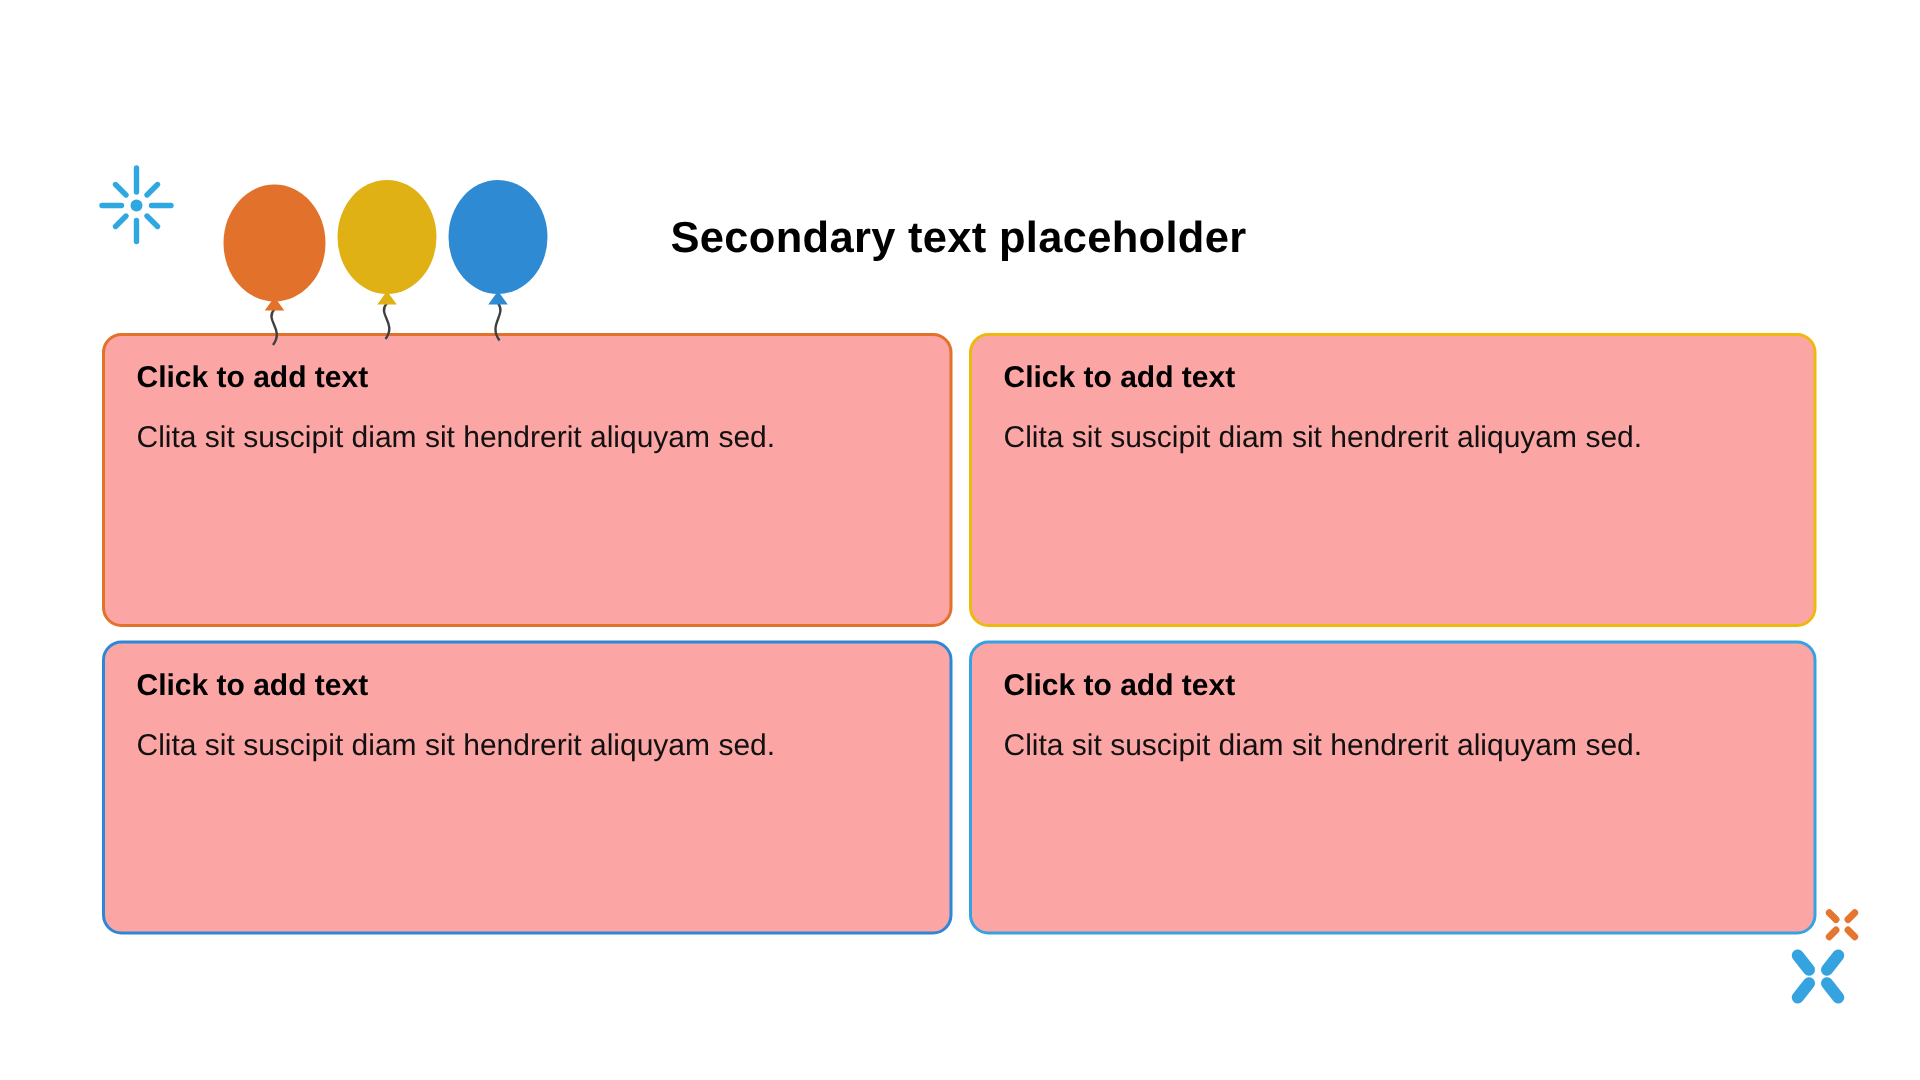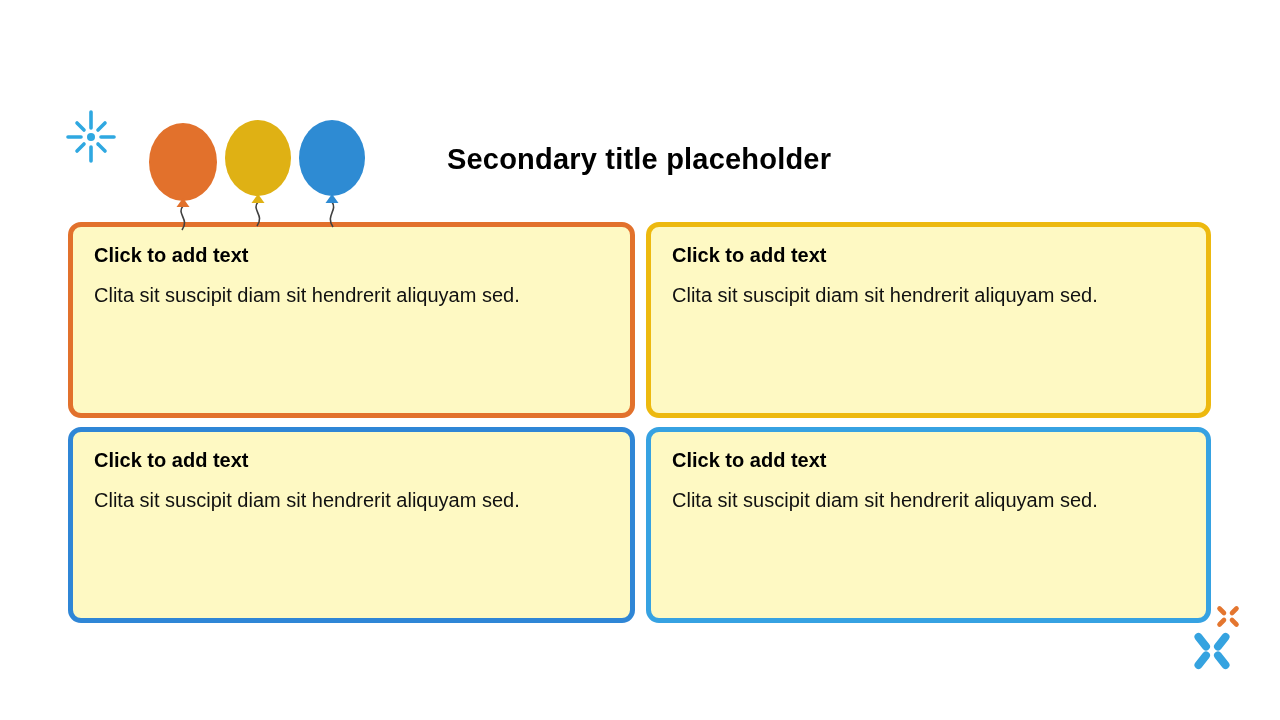--- a/index.html
+++ b/index.html
@@ -41,22 +41,22 @@
     font-weight: 700;
     color: #000000;
     letter-spacing: 0.2px;
     white-space: nowrap;
     z-index: 1;
   }
   
   .card {
     position: absolute;
     box-sizing: border-box;
-    background: #fef9c3;
-    border: 5px solid #84cc16; 
+    background: #fca5a5;
+    border: 2px solid #84cc16; 
     border-radius: 13px;
     padding: 16px 21px;
     z-index: 1;
   }
   .card.pos-0 { left: 68px;  top: 222px; width: 567px; height: 196px; }
   .card.pos-1 { left: 646px; top: 222px; width: 565px; height: 196px; }
   .card.pos-2 { left: 68px;  top: 427px; width: 567px; height: 196px; }
   .card.pos-3 { left: 646px; top: 427px; width: 565px; height: 196px; }
   .card-heading {
     margin: 0 0 14px 0;
@@ -126,21 +126,21 @@
       <ellipse cx="113" cy="42" rx="33" ry="38"></ellipse>
       <polygon points="106.5,87 119.5,87 113,78"></polygon>
     </g>
 
     <g style="fill: rgb(46, 139, 211);">
       <ellipse cx="187" cy="42" rx="33" ry="38"></ellipse>
       <polygon points="180.5,87 193.5,87 187,78"></polygon>
     </g>
   </svg>
 
-  <div class="slide-title" style="color: rgb(0, 0, 0);">Secondary title placeholder</div>
+  <div class="slide-title" style="color: rgb(0, 0, 0);">Secondary text placeholder</div>
 
   <div class="card pos-0" style="border-color: rgb(226, 113, 44);">
     <h3 class="card-heading">Click to add text</h3>
     <p class="card-body">Clita sit suscipit diam sit hendrerit aliquyam sed.</p>
   </div>
 
   <div class="card pos-1" style="border-color: rgb(237, 185, 15);">
     <h3 class="card-heading">Click to add text</h3>
     <p class="card-body">Clita sit suscipit diam sit hendrerit aliquyam sed.</p>
   </div>

